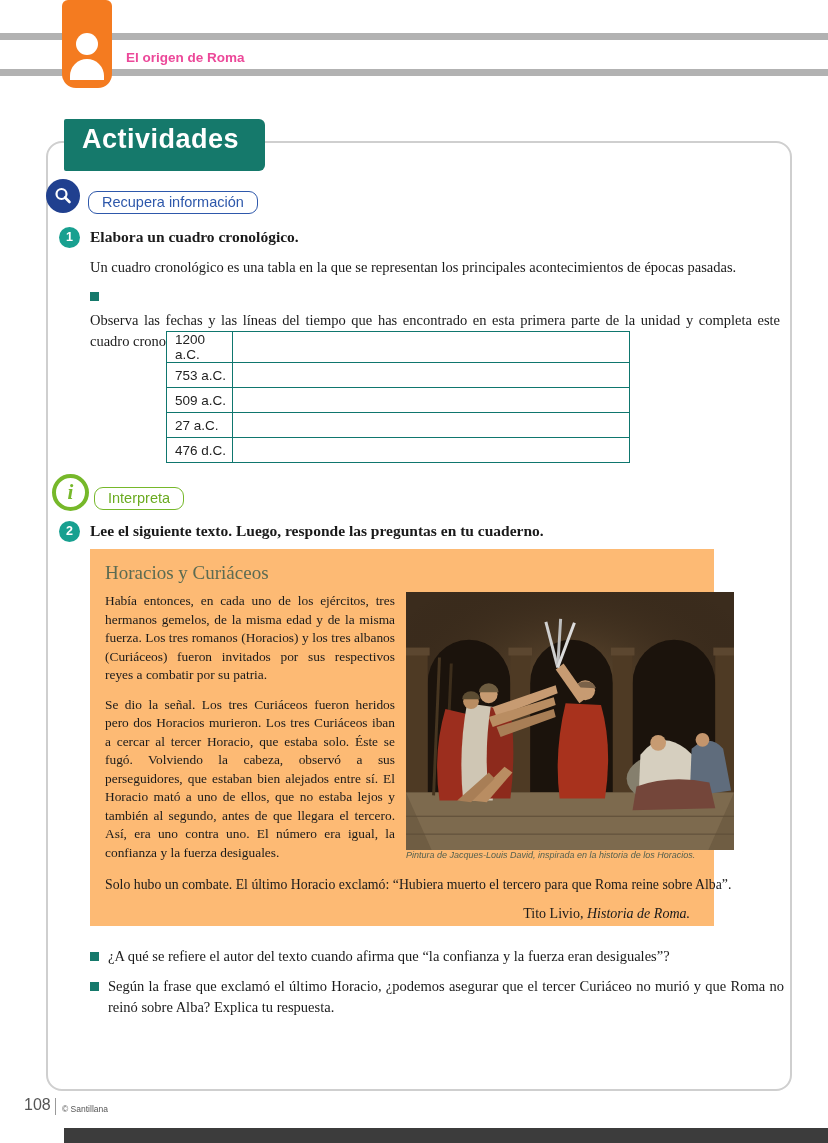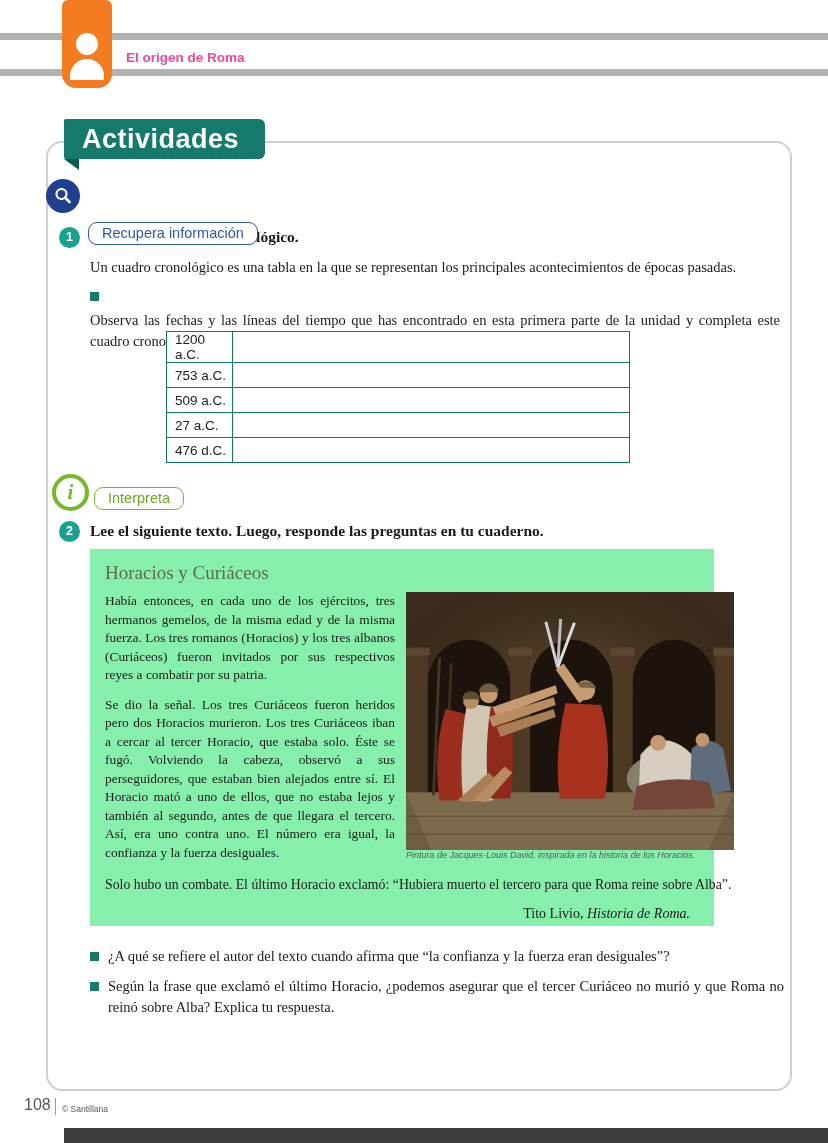--- a/index.html
+++ b/index.html
@@ -21,21 +21,21 @@
   .header-title {
     position:absolute; left:126px; top:50px; z-index:3;
     font-family:"Liberation Sans", sans-serif; font-weight:bold; font-size:13.5px; color:#ec4899;
   }
   
   .main-box {
     position:absolute; left:46px; top:141px; width:746px; height:950px;
     border:2px solid #cfcfcf; border-radius:16px;
   }
   .banner {
-    position:absolute; left:64px; top:119px; height:40px; z-index:4;
+    position:absolute; left:64px; top:119px; height:52px; z-index:4;
     background:#15796b; color:#fff; border-radius:2px 6px 6px 2px;
     font-family:"Liberation Sans", sans-serif; font-weight:bold; font-size:27px;
     line-height:40px; padding:0 26px 0 18px; letter-spacing:0.5px;
   }
   .banner-fold {
     position:absolute; left:64px; top:159px; width:15px; height:11px; z-index:3;
     background:#0b5b4f; clip-path:polygon(0 0, 100% 0, 100% 100%);
   }
   
   .tag-icon { position:absolute; border-radius:50%; display:flex; align-items:center; justify-content:center; z-index:2; }
@@ -43,21 +43,21 @@
   .tag2-icon {
     left:52px; top:474px; width:37px; height:37px; background:#fff;
     border:4px solid #76b82a; color:#76b82a;
     font-family:"Liberation Serif", serif; font-weight:bold; font-style:italic; font-size:21px;
   }
   .tag-label {
     position:absolute; display:inline-block; padding:2px 13px 3px 13px;
     border-radius:9px; font-family:"Liberation Sans", sans-serif; font-size:14.5px;
     background:#fff; z-index:2;
   }
-  .tag1-label { left:88px; top:191px; border:1.5px solid #2e58ab; color:#2e58ab;margin-top:31px; }
+  .tag1-label { left:88px; top:191px; border:1.5px solid #2e58ab; color:#2e58ab; }
   .tag2-label { left:94px; top:487px; border:1.5px solid #76b82a; color:#6aab20; }
   
   .num-circle {
     position:absolute; width:21px; height:21px; border-radius:50%;
     background:#18a090; color:#fff; text-align:center; line-height:21px;
     font-family:"Liberation Sans", sans-serif; font-weight:bold; font-size:12.5px;
   }
   .num1 { left:59px; top:227px; }
   .num2 { left:59px; top:521px; }
   .item-title { position:absolute; left:90px; font-weight:bold; font-size:15.5px; }
@@ -75,21 +75,21 @@
   .q3 { left:90px; top:1022px; width:694px; }
   
   .chrono { position:absolute; left:166px; top:331px; border-collapse:collapse; background:#fff;
     font-family:"Liberation Sans", sans-serif; font-size:13.5px; color:#222; }
   .chrono td { border:1px solid #0f766e; height:25px; }
   .chrono td.lbl { width:66px; padding-left:8px; }
   .chrono td.val { width:397px; }
   
   .panel {
     position:absolute; left:90px; top:549px; width:624px; height:377px;
-    background:#86efac; padding:13px 14px 0 15px;
+    background:#fdba74; padding:13px 14px 0 15px;
   }
   .reading-title {
     font-size:19px; color:#5b6b52; margin-bottom:8px; font-weight:normal;
     font-family:"Liberation Serif", serif;
   }
   .reading-cols { display:flex; gap:11px; }
   .reading-text { flex:0 0 290px; font-size:13.4px; line-height:1.38; text-align:justify; }
   .reading-text p { margin-bottom:11px; }
   .reading-figure { flex:1; }
   .reading-figure svg { display:block; width:328px; height:258px; }

